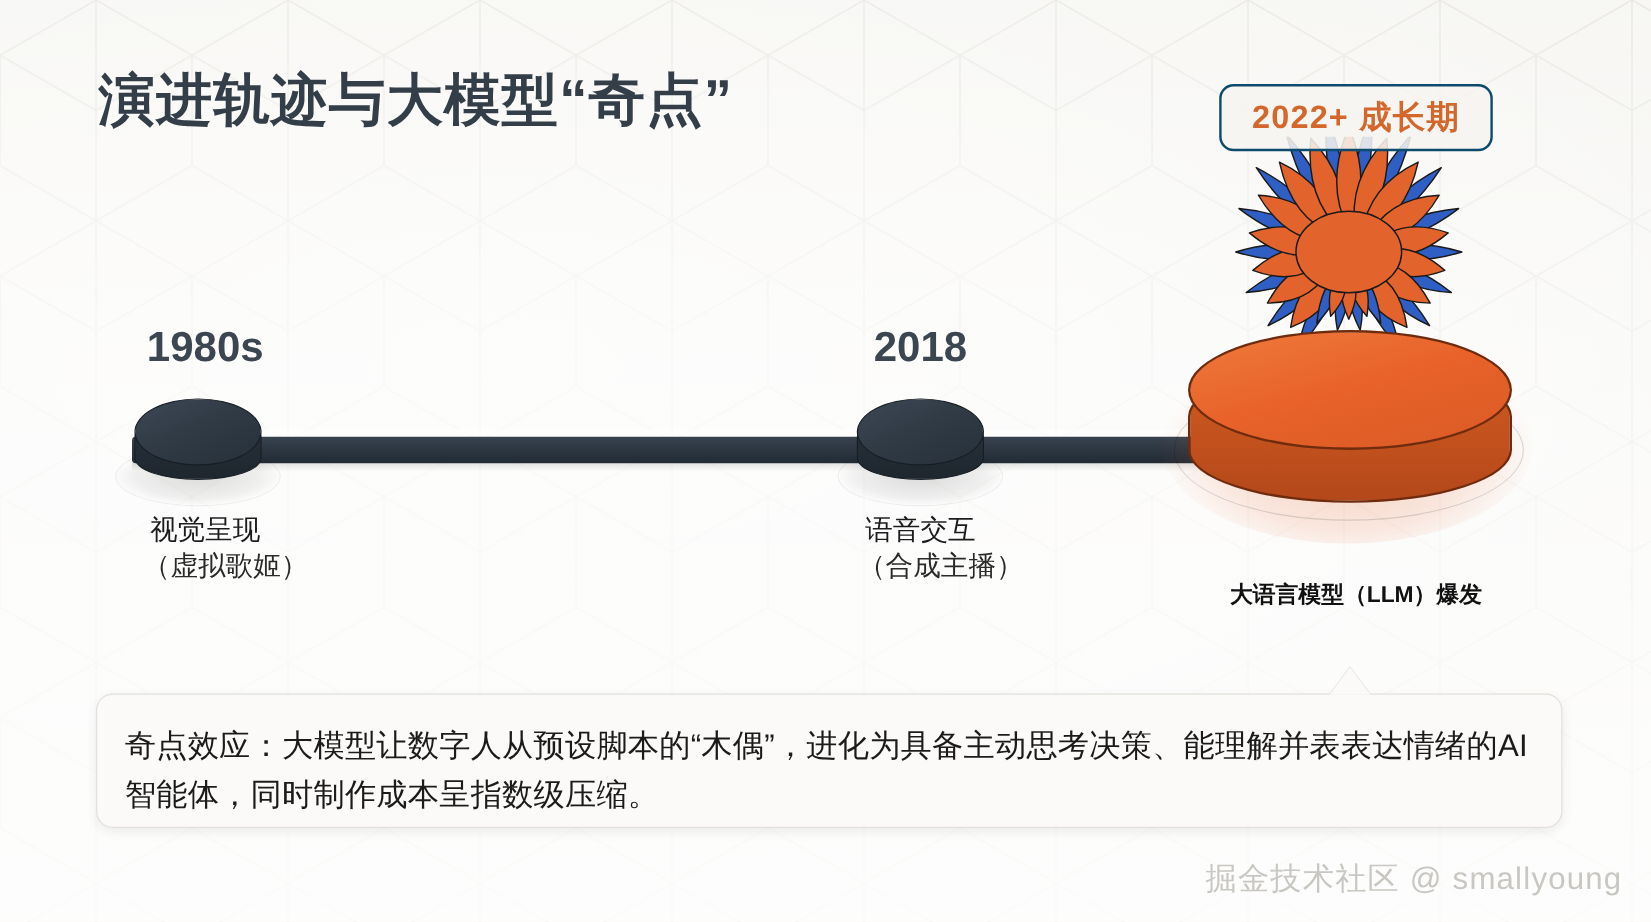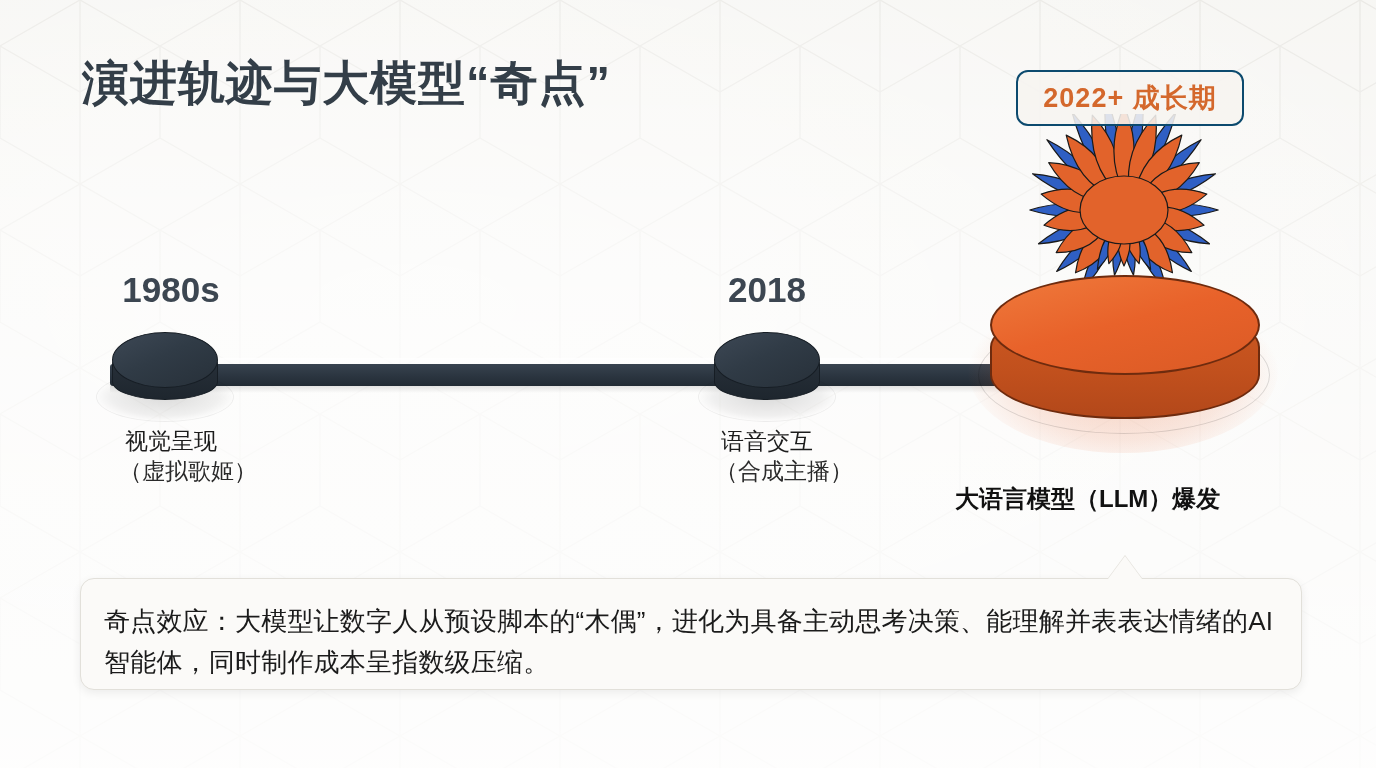--- a/index.html
+++ b/index.html
@@ -222,22 +222,22 @@
     left: 18px;
     top: -4px;
     width: 292px;
     height: 230px;
   }
   .llm-label {
     position: absolute;
     left: 955px;
     top: 483px;
     width: 350px;
-    text-align: left;
-    font-size: 24px;
+    text-align: center;
+    font-size: 19px;
     font-weight: 700;
     color: #111111;
     white-space: nowrap;
     z-index: 6;
   }
 
   
   .callout {
     position: absolute;
     left: 80px;
@@ -397,14 +397,15 @@
 
     <div class="llm-side"></div>
     <div class="llm-top"></div>
   </div>
   <div class="llm-label">大语言模型（LLM）爆发</div>
 
   <div class="callout"></div>
   <div class="callout-pointer"></div>
   <div class="callout-text">奇点效应：大模型让数字人从预设脚本的“木偶”，进化为具备主动思考决策、能理解并表表达情绪的AI智能体，同时制作成本呈指数级压缩。</div>
 
+  <div class="watermark">掘金技术社区 @ smallyoung</div>
 
 </div>
 
 </body></html>

